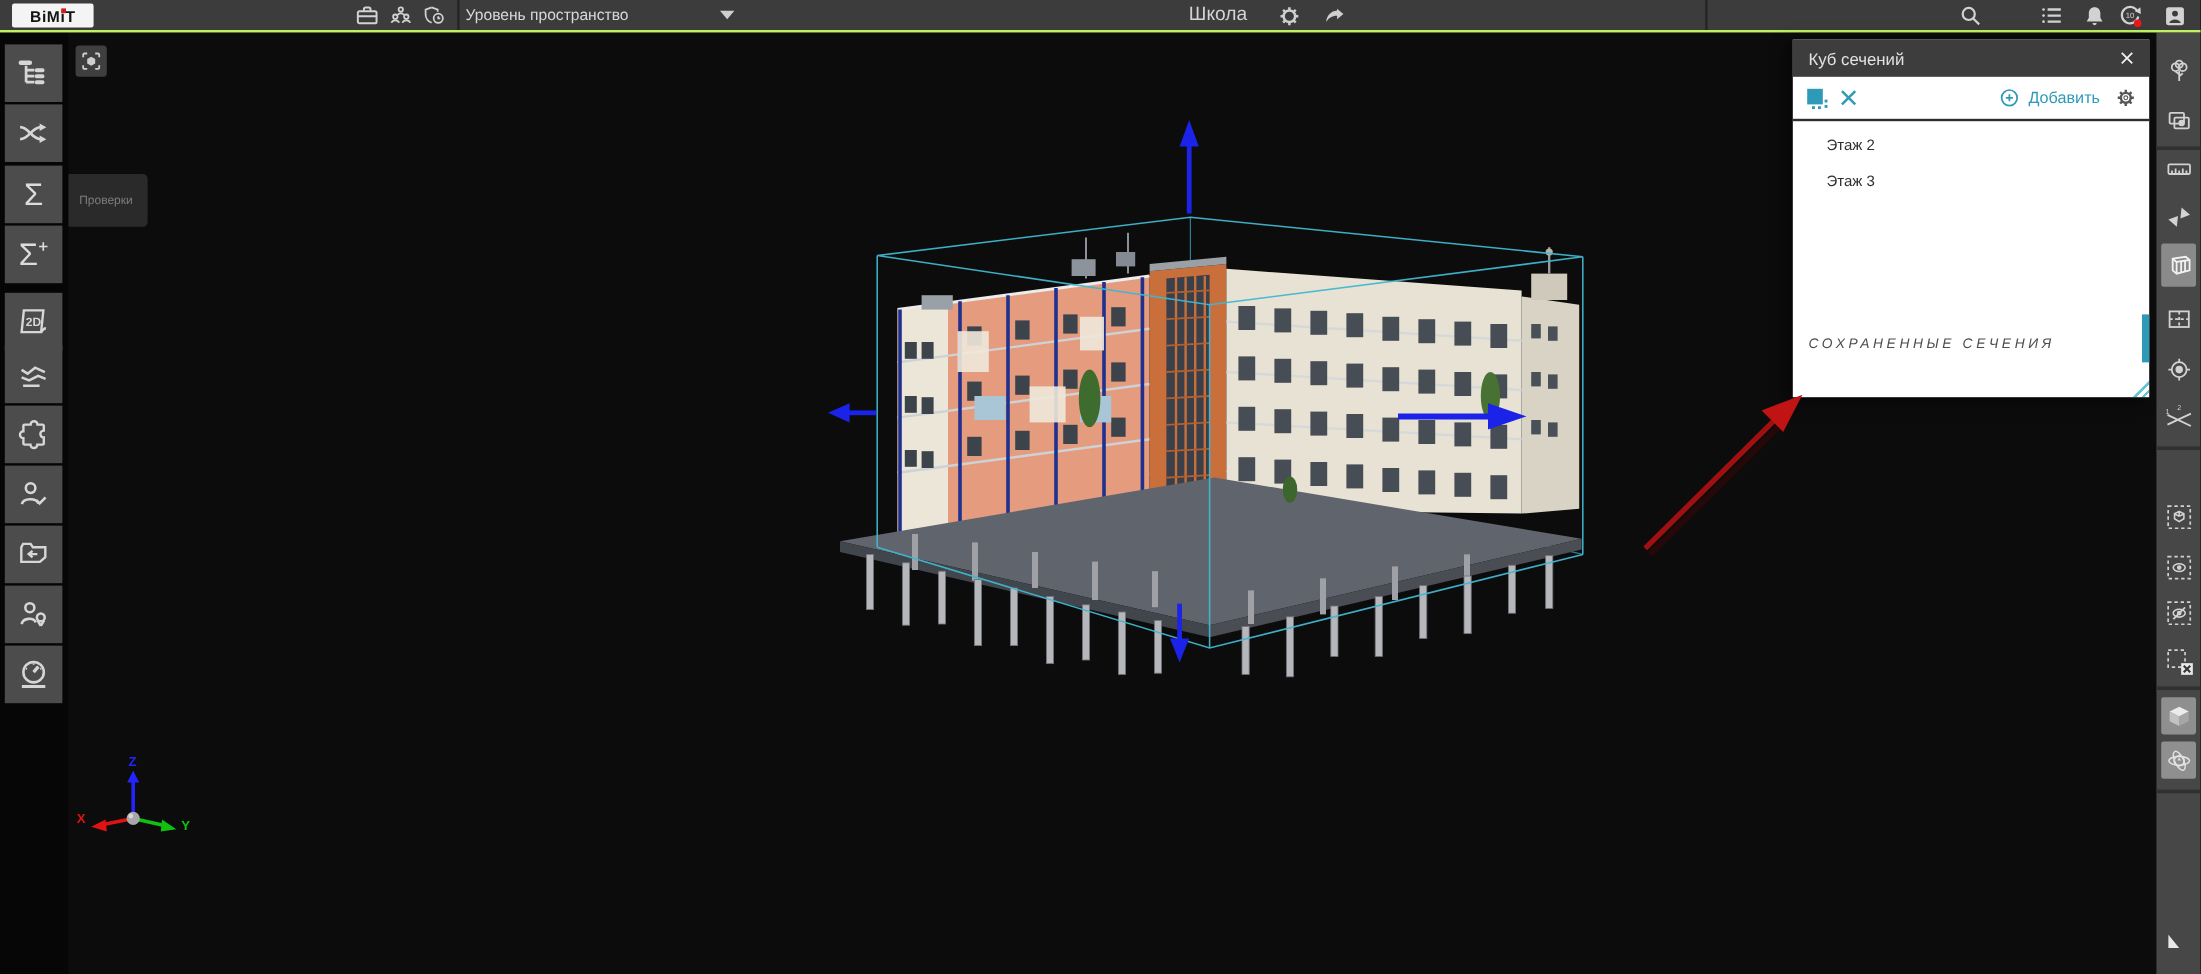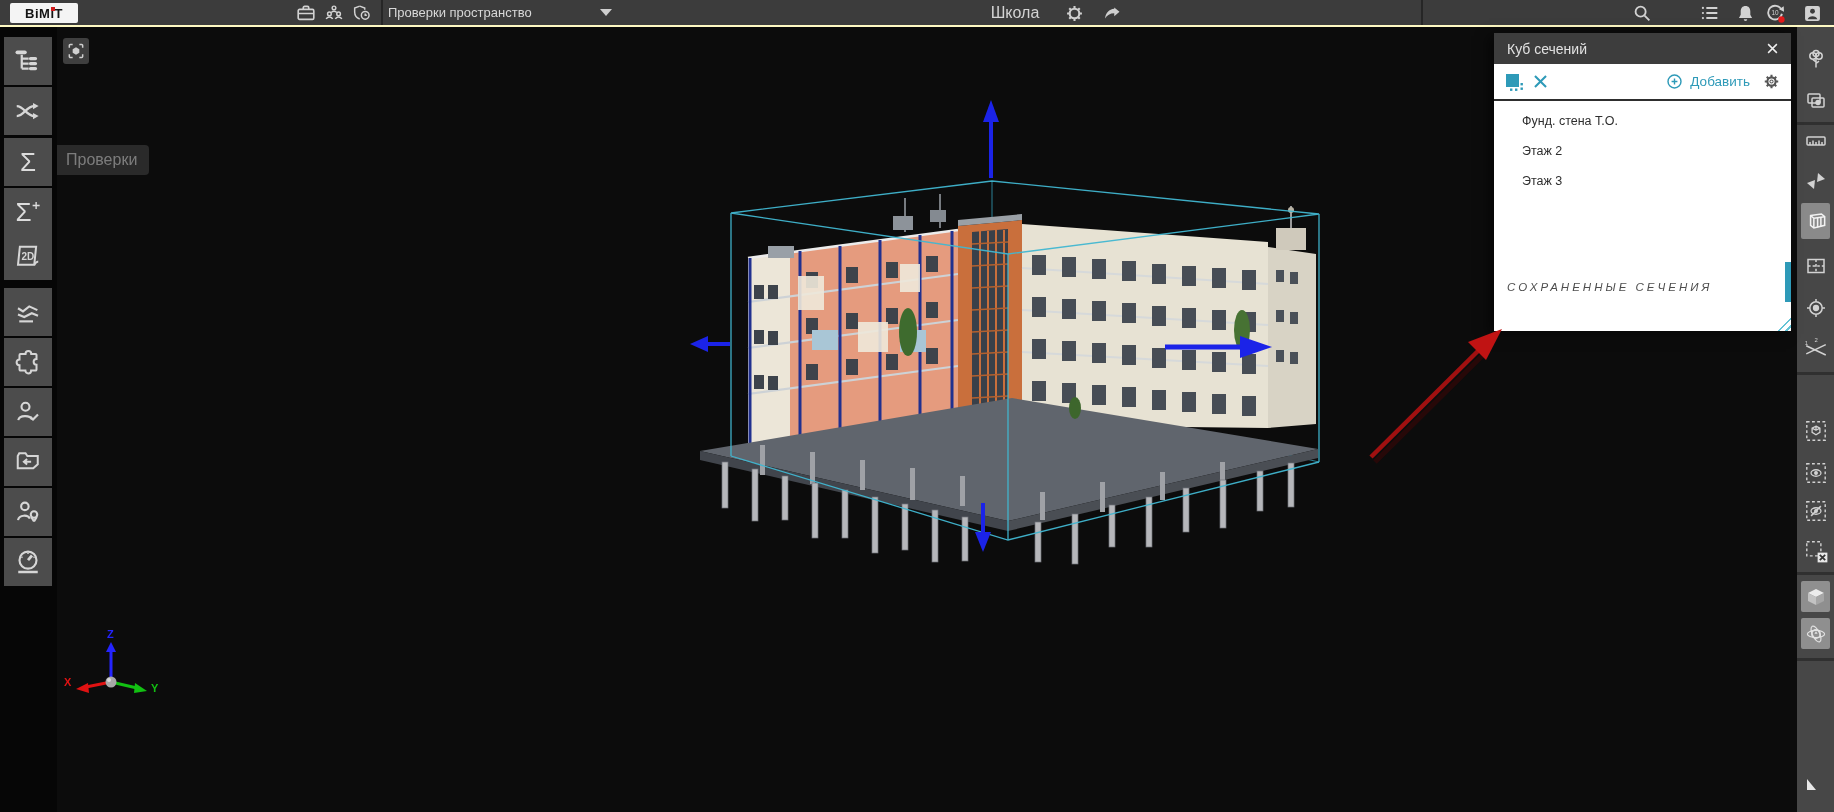--- a/index.html
+++ b/index.html
@@ -1,34 +1,34 @@
 <!DOCTYPE html>
 <html><head>
 <meta charset="utf-8">
 <style>
   * { margin:0; padding:0; box-sizing:border-box; }
   body { background:#000; font-family:"Liberation Sans", sans-serif; }
   #app { position:relative; width:1834px; height:812px; background:#0c0c0c; overflow:hidden; }
 
   
-  #topbar { position:absolute; left:0; top:0; width:1834px; height:27px; background:#3c3c3c; border-bottom:2px solid #fef9c3; z-index:40; }
+  #topbar { position:absolute; left:0; top:0; width:1834px; height:27px; background:#3c3c3c; border-bottom:2px solid #bef264; z-index:40; }
   #logo { left:10px; top:3px; position:absolute; width:68px; height:20px; background:#f4f4f4; border-radius:2px; display:flex; align-items:center; justify-content:center; font-weight:bold; font-size:13px; color:#141414; letter-spacing:.5px; }
   #logo .red-dot { position:absolute; left:41px; top:4px; width:4px; height:4px; background:#d11a1a; }
   .tb-icon { width:24px; height:24px; display:flex; align-items:center; justify-content:center; cursor:pointer; }
   .tb-divider { position:absolute; top:0; width:2px; height:25px; background:#262626; }
   #workspace { position:absolute; left:388px; top:0; height:25px; display:flex; align-items:center; color:#d8d8d8; font-size:13px; cursor:pointer; }
   #workspace .caret { position:absolute; left:212px; width:0; height:0; border-left:6px solid transparent; border-right:6px solid transparent; border-top:7px solid #cfcfcf; }
   #project-title { position:absolute; left:960px; top:0; width:110px; height:25px; line-height:25px; text-align:center; color:#d4d4d4; font-size:16px; }
 
   
   #left-sidebar { position:absolute; left:0; top:27px; width:57px; height:785px; background:#060606; z-index:30; }
   .ls-btn { position:absolute; left:4px; width:48px; height:48px; background:#4c4c4c; display:flex; align-items:center; justify-content:center; cursor:pointer; }
   .sigma { font-size:26px; color:#dcdcdc; line-height:1; }
   #focus-btn { position:absolute; left:63px; top:38px; width:26px; height:26px; background:#3f3f3f; border-radius:3px; display:flex; align-items:center; justify-content:center; cursor:pointer; z-index:30; }
-  #ls-tooltip { position:absolute; left:44px; top:145px; height:30px; padding:0 12px 0 22px; display:flex; align-items:center; background:rgba(92,92,92,.38); border-radius:4px; color:rgba(205,205,205,.5); font-size:16px; z-index:29; }
+  #ls-tooltip { position:absolute; left:44px; top:145px; height:44px; padding:0 12px 0 22px; display:flex; align-items:center; background:rgba(92,92,92,.38); border-radius:4px; color:rgba(205,205,205,.5); font-size:10px; z-index:29; }
 
   
   #scene { position:absolute; left:0; top:0; z-index:1; }
   #annotation { position:absolute; left:0; top:0; z-index:50; pointer-events:none; }
   #help-btn { position:absolute; left:16px; top:785px; width:20px; height:20px; border-radius:50%; background:#4c4c4c; color:#f0f0f0; font-size:11px; font-weight:bold; display:flex; align-items:center; justify-content:center; cursor:pointer; z-index:20; }
 
   
   #cube-panel { position:absolute; left:1494px; top:33px; width:297px; height:298px; background:#ffffff; box-shadow:-5px 3px 12px rgba(0,0,0,.55); z-index:45; }
   #cp-header { position:absolute; left:0; top:0; width:100%; height:31px; background:#3d3d3d; display:flex; align-items:center; }
   #cp-title { margin-left:13px; color:#e2e2e2; font-size:14px; }
@@ -283,21 +283,21 @@
           <path d="M9.5 4.5 L4 6.5 v4.5 c0 3.5 2.5 6.5 5.5 7.5"></path>
           <path d="M9.5 4.5 L15 6.5 v2"></path>
           <circle cx="15.5" cy="14.5" r="4.2"></circle>
           <path d="M15.5 12.5 v2 h1.8"></path>
         </svg>
     </div>
 
     <div class="tb-divider" style="left:381px;"></div>
 
     <div id="workspace">
-      <span>Проверки пространство</span>
+      <span>Уровень пространство</span>
       <span class="caret"></span>
     </div>
 
     <div id="project-title">Школа</div>
     <div class="tb-icon" style="position:absolute;left:1062px;top:1px;">
       <svg width="21" height="21" viewBox="0 0 24 24">
           <g stroke="#cfcfcf" stroke-width="2.4" fill="none">
             <circle cx="12" cy="12" r="5.5"></circle>
             <path d="M12 3.5 v3 M12 17.5 v3 M3.5 12 h3 M17.5 12 h3 M6 6 l2.1 2.1 M15.9 15.9 L18 18 M18 6 l-2.1 2.1 M8.1 15.9 L6 18"></path>
           </g>
@@ -377,21 +377,21 @@
             </g>
           </svg>
         </span>
     </div>
     <div class="ls-btn" style="top:111px;">
       <span class="sigma">Σ</span>
     </div>
     <div class="ls-btn" style="top:161px;">
       <span class="sigma">Σ⁺</span>
     </div>
-    <div class="ls-btn" style="top:205px;">
+    <div class="ls-btn" style="top:217px;">
       <span style="position:relative;">
         <svg width="30" height="30" viewBox="0 0 24 24" stroke="#d6d6d6" stroke-width="1.6" fill="none">
             <path d="M5.5 4.5 H18.5 L17 19 H4 Z"></path>
             <path d="M17 19 q1.5 -2.5 3.2 -2.6"></path>
             <text x="6.8" y="14.8" font-size="8" font-weight="bold" fill="#d6d6d6" stroke="none">2D</text>
           </svg>
       </span>
     </div>
     <div class="ls-btn" style="top:261px;">
       <span>
@@ -510,21 +510,20 @@
     <div id="cp-header">
       <span id="cp-title">Куб сечений</span>
       <span id="cp-close">
         <svg width="15" height="15" viewBox="0 0 24 24" stroke="#f0f0f0" stroke-width="2.4">
             <path d="M5 5 L19 19 M19 5 L5 19"></path>
           </svg>
       </span>
     </div>
 
     <div id="cp-levels">
-      <div class="cp-level">Фунд. стена Т.О.</div>
       <div class="cp-level">Этаж 2</div>
       <div class="cp-level">Этаж 3</div>
     </div>
 
     <div id="cp-saved-header">СОХРАНЕННЫЕ СЕЧЕНИЯ</div>
 
 
     <div id="cp-scroll-thumb"></div>
     <div id="cp-resize"></div>
   </section>

